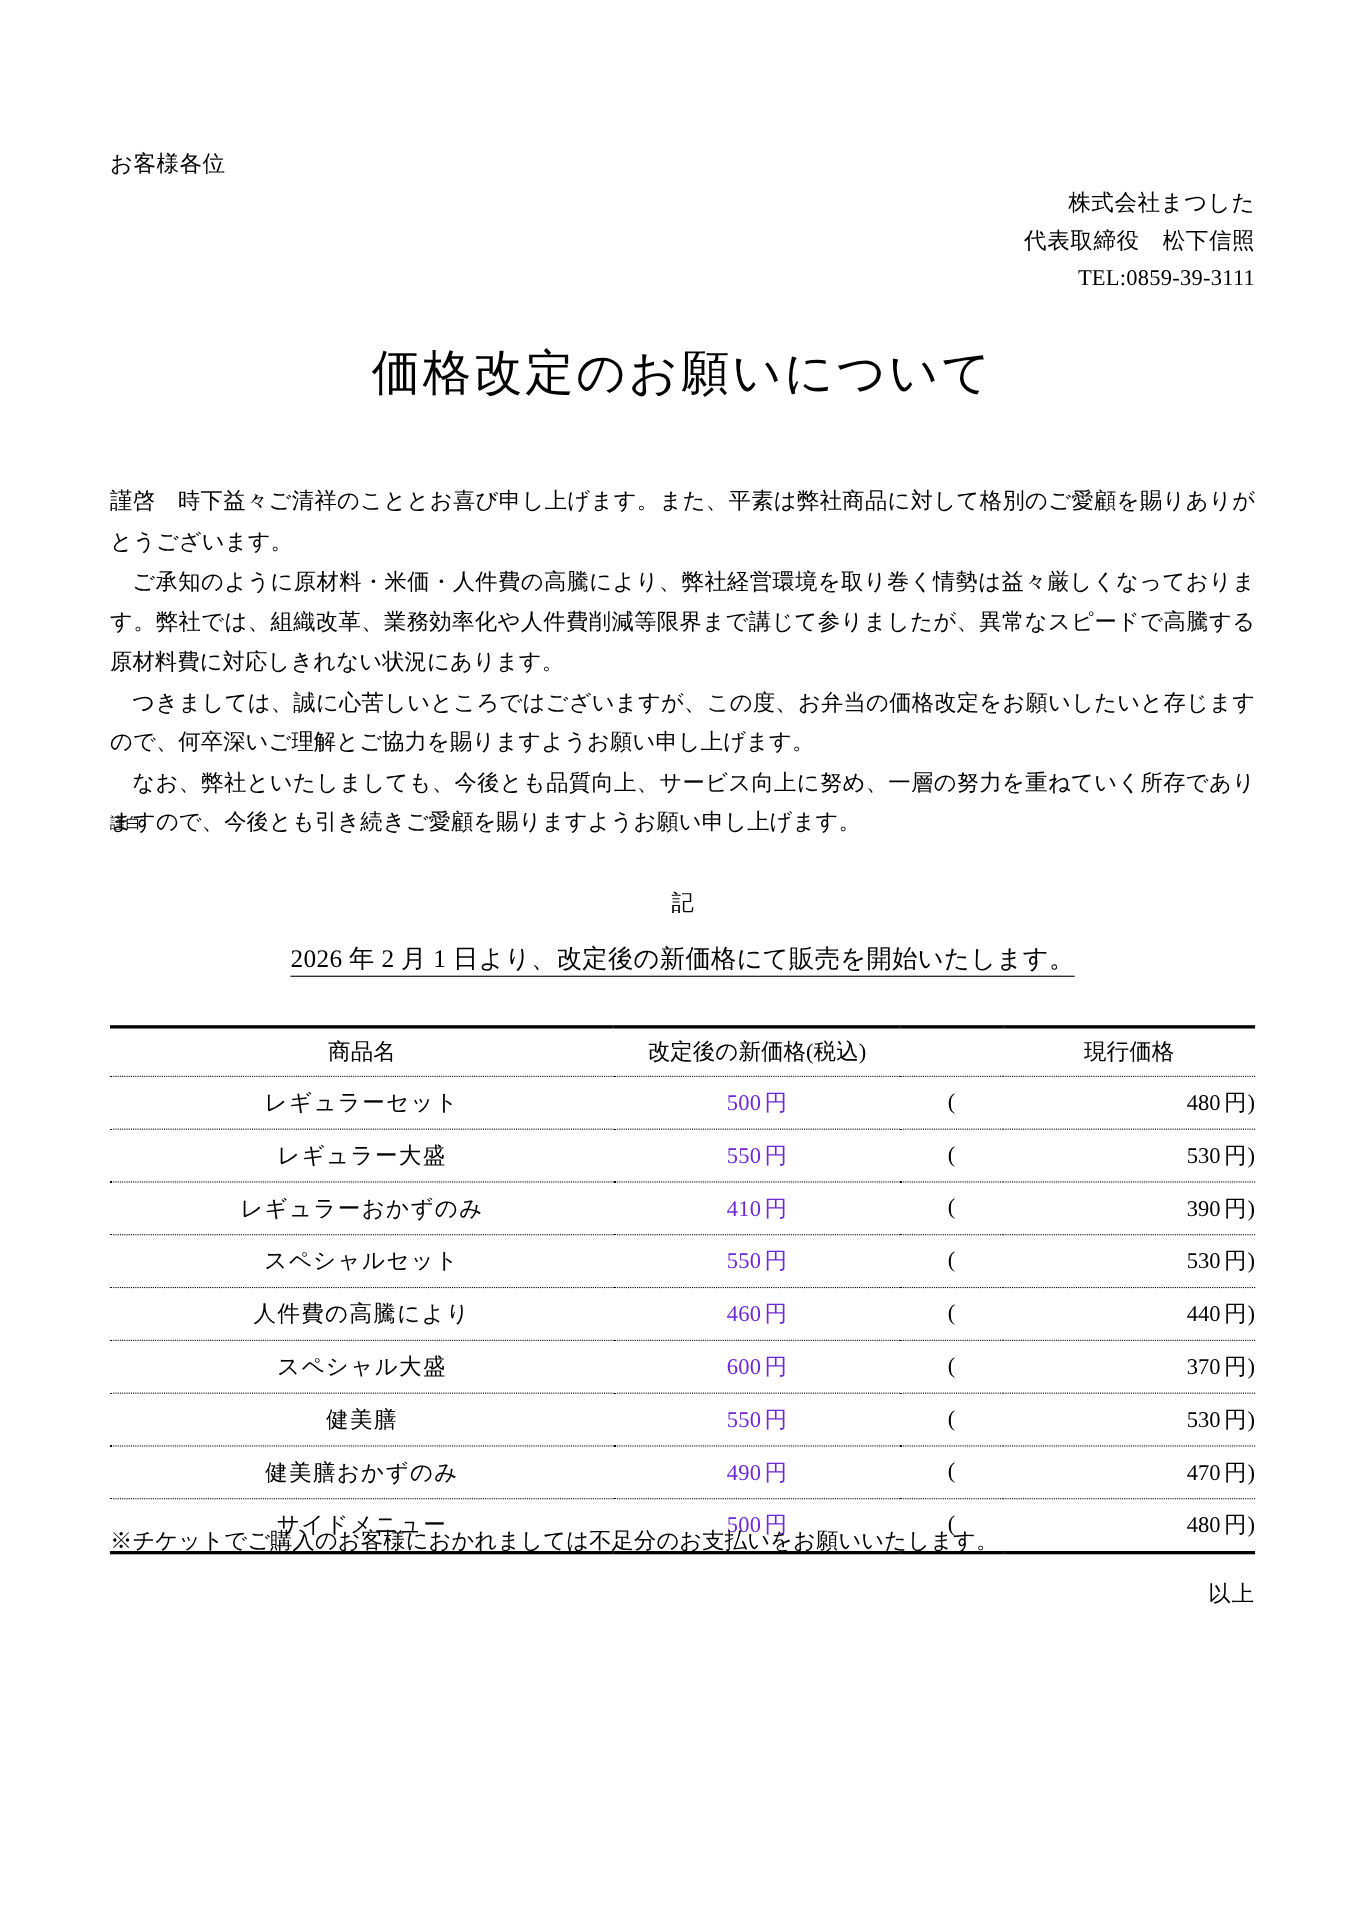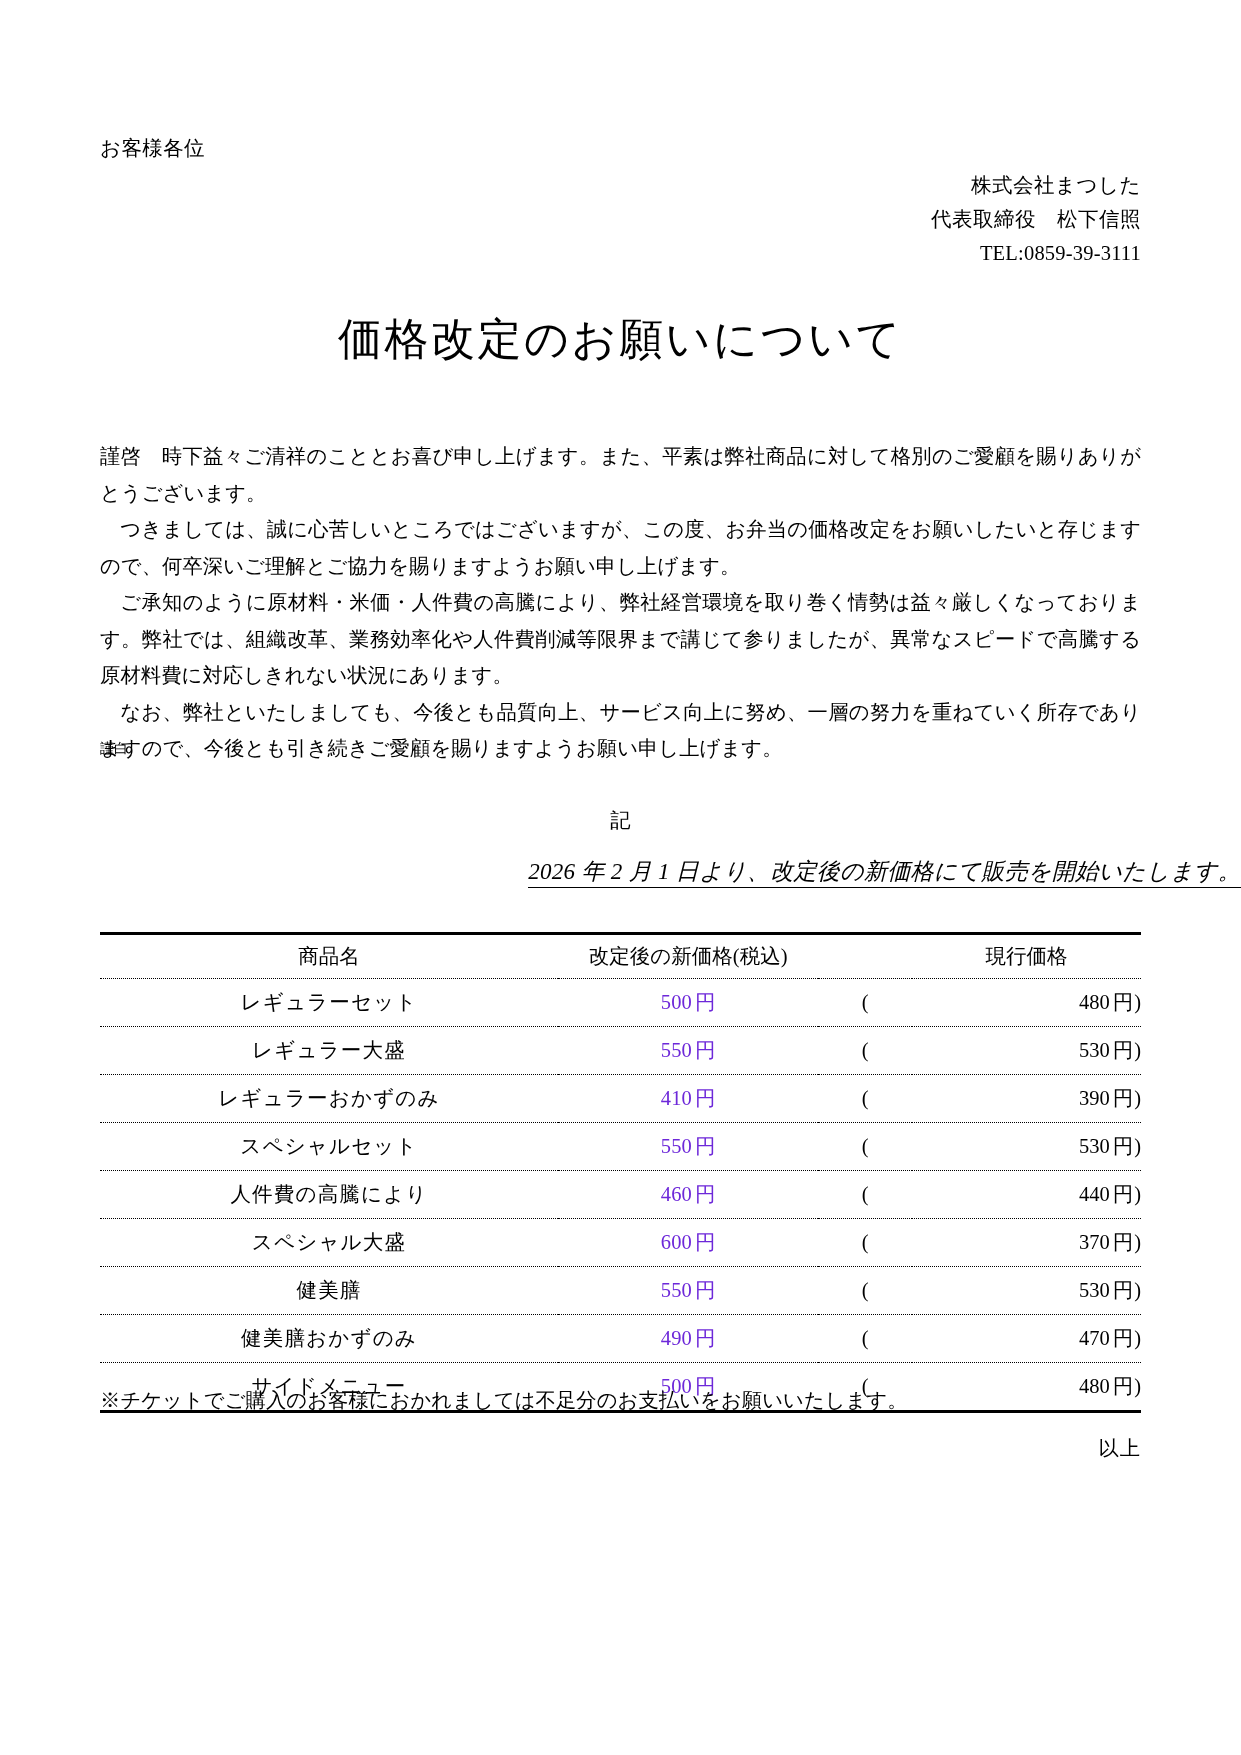--- a/index.html
+++ b/index.html
@@ -93,24 +93,23 @@
     right: 0;
     top: 806px;
     text-align: center;
     font-size: 20.3px;
   }
   .effective-line {
     position: absolute;
     left: 0;
     right: 0;
     top: 856px;
-    text-align: right;
+    text-align: center;
     font-size: 23px;
     letter-spacing: 0.3px;
-    font-style: italic;
   }
   .effective-line span.u {
     border-bottom: 1.6px solid #000;
     padding-bottom: 3px;
   }
 
   
   .price-table-wrap {
     position: absolute;
     left: 100px;
@@ -195,22 +194,22 @@
   <div class="sender-block">
     <div class="sender-line">株式会社まつした</div>
     <div class="sender-line">代表取締役　松下信照</div>
     <div class="sender-line sender-tel">TEL:0859-39-3111</div>
   </div>
 
   <h1 class="doc-title">価格改定のお願いについて</h1>
 
   <div class="body-text">
     <p>謹啓　時下益々ご清祥のこととお喜び申し上げます。また、平素は弊社商品に対して格別のご愛顧を賜りありがとうございます。</p>
+    <p class="indent">ご承知のように原材料・米価・人件費の高騰により、弊社経営環境を取り巻く情勢は益々厳しくなっております。弊社では、組織改革、業務効率化や人件費削減等限界まで講じて参りましたが、異常なスピードで高騰する原材料費に対応しきれない状況にあります。</p>
     <p class="indent">つきましては、誠に心苦しいところではございますが、この度、お弁当の価格改定をお願いしたいと存じますので、何卒深いご理解とご協力を賜りますようお願い申し上げます。</p>
-    <p class="indent">ご承知のように原材料・米価・人件費の高騰により、弊社経営環境を取り巻く情勢は益々厳しくなっております。弊社では、組織改革、業務効率化や人件費削減等限界まで講じて参りましたが、異常なスピードで高騰する原材料費に対応しきれない状況にあります。</p>
     <p class="indent">なお、弊社といたしましても、今後とも品質向上、サービス向上に努め、一層の努力を重ねていく所存でありますので、今後とも引き続きご愛顧を賜りますようお願い申し上げます。</p>
   </div>
 
   <div class="closing-right">謹白</div>
 
   <div class="ki-mark">記</div>
 
   <div class="effective-line">
     <span class="u">2026 年 2 月 1 日より、改定後の新価格にて販売を開始いたします。</span>
   </div>

